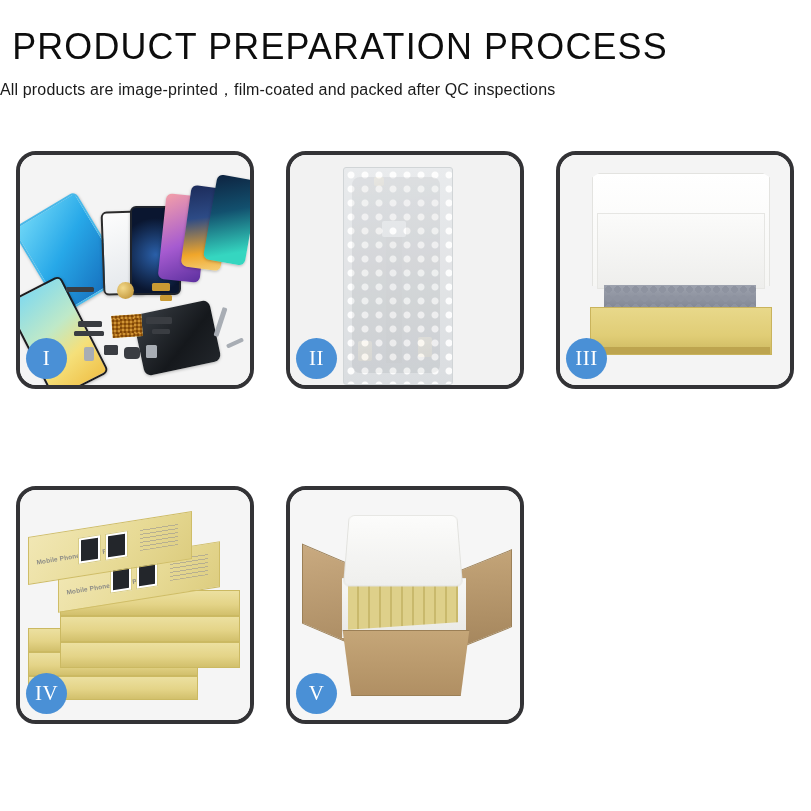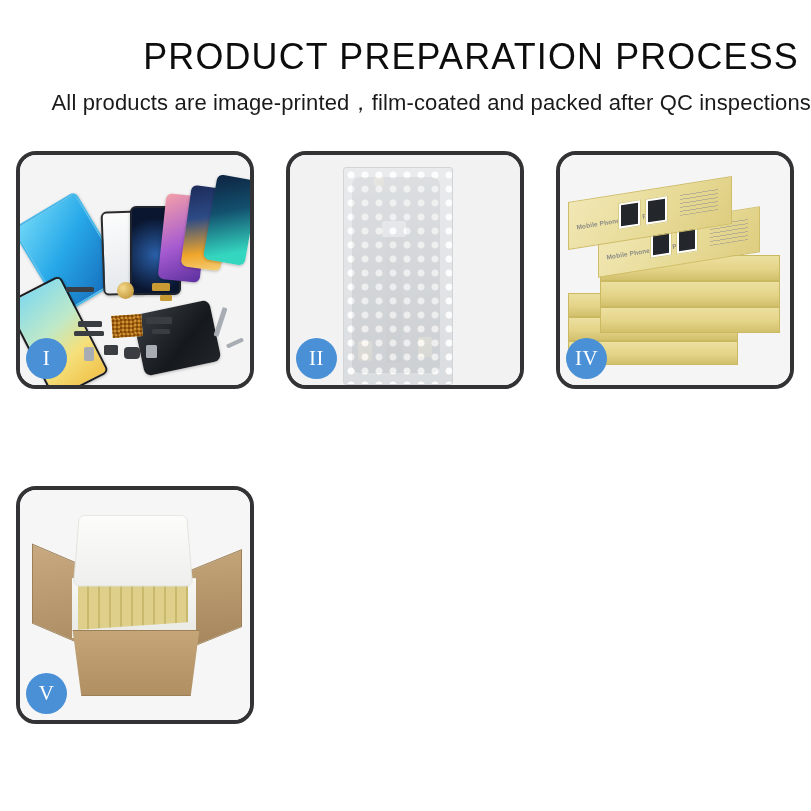--- a/index.html
+++ b/index.html
@@ -16,36 +16,36 @@
   }
   .page {
     width: 811px;
     height: 811px;
     position: relative;
     background: #ffffff;
   }
 
   
   .header {
-    padding-top: 38px;
-    text-align: right;
+    padding-top: 28px;
+    text-align: left;
   }
   .title {
     font-family: "Liberation Sans", sans-serif;
     font-size: 37px;
     font-weight: 400;
     letter-spacing: 1.2px;
     color: #0d0d0d;
     line-height: 1.05;
     margin: 0;
     transform: scaleX(0.97);
   }
   .subtitle {
     font-family: "Liberation Sans", sans-serif;
-    font-size: 22px;
+    font-size: 16px;
     font-weight: 400;
     letter-spacing: 0.15px;
     color: #1a1a1a;
     margin: 13px 0 0 0;
     line-height: 1.2;
   }
 
   
   .grid {
     position: absolute;
@@ -435,20 +435,31 @@
         <div class="cable-conn"></div>
         <div class="gold-tab" style="left:68px;top:186px;"></div>
         <div class="gold-tab" style="left:128px;top:182px;"></div>
         <div class="gold-tab" style="left:84px;top:22px;width:10px;height:9px;"></div>
         <div class="bubble-bag"></div>
       </div>
       <div class="badge">II</div>
       <span class="sr">Screen assembly sealed in bubble wrap</span>
     </div>
 
+    <div class="card">
+      <div class="card-inner p3">
+        <div class="box3-lid"></div>
+        <div class="box3-foam"></div>
+        <div class="box3-bubble"></div>
+        <div class="box3-base"></div>
+        <div class="box3-base-edge"></div>
+      </div>
+      <div class="badge">III</div>
+      <span class="sr">Item placed in foam-lined yellow inner box</span>
+    </div>
 
     <div class="card">
       <div class="card-inner p4">
 
         <div class="stack-box" style="left:8px;top:186px;width:168px;height:22px;"></div>
         <div class="stack-box" style="left:8px;top:162px;width:168px;height:22px;"></div>
         <div class="stack-box" style="left:8px;top:138px;width:168px;height:22px;"></div>
         <div class="stack-box" style="left:40px;top:152px;width:178px;height:24px;"></div>
         <div class="stack-box" style="left:40px;top:126px;width:178px;height:24px;"></div>
         <div class="stack-box" style="left:40px;top:100px;width:178px;height:24px;"></div>

